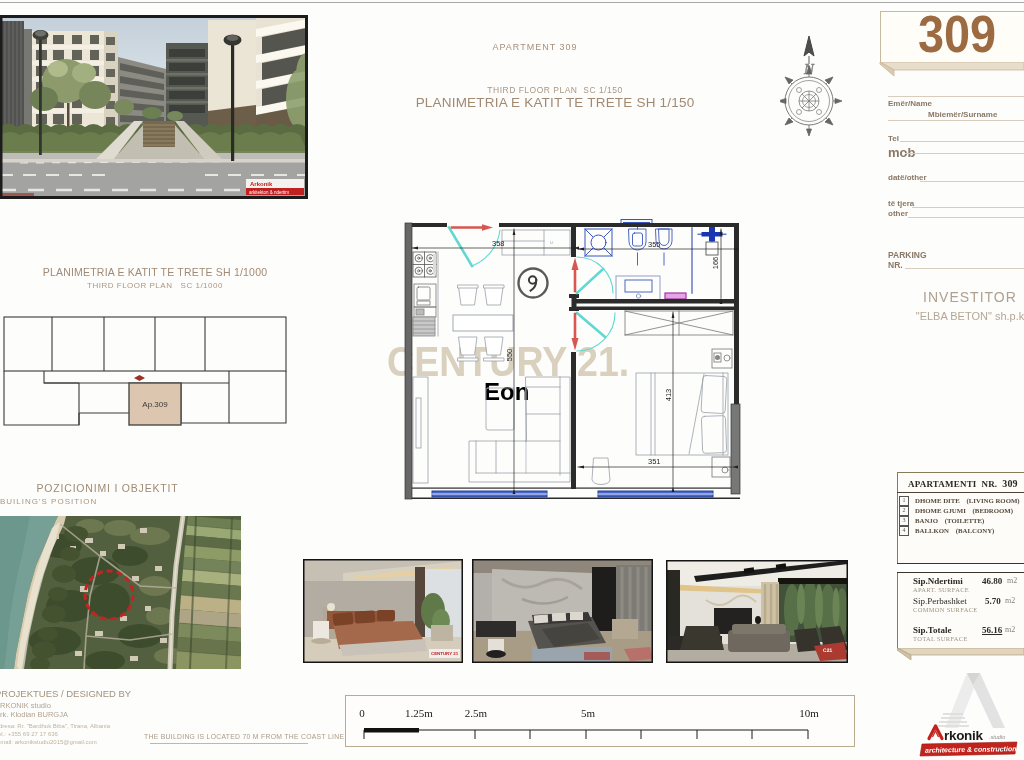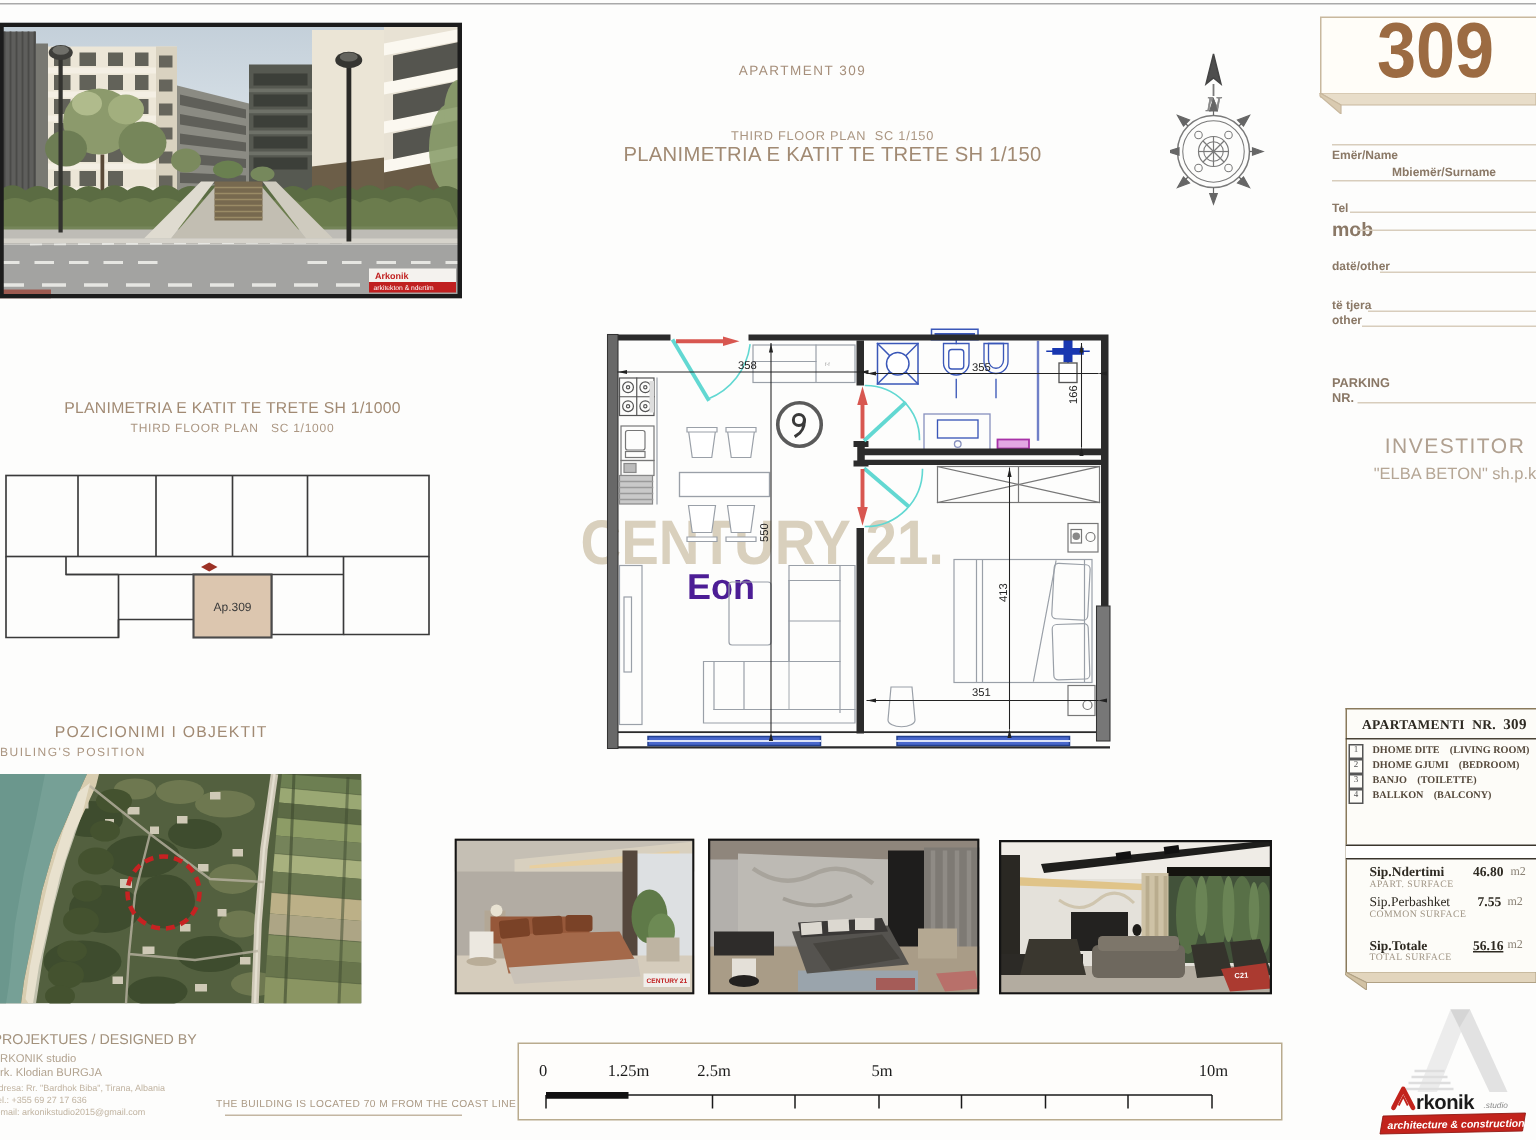--- a/index.html
+++ b/index.html
@@ -236,21 +236,21 @@
 
     <path d="M134,66 l5.5,-3 l5.5,3 l-5.5,3 Z" fill="#9c3226"></path>
   </svg>
 
   <div class="abs" style="left:0px;top:482px;width:215px;text-align:center;color:#a18a73;font-size:10.5px;letter-spacing:0.8px;">POZICIONIMI I OBJEKTIT</div>
 
   <div class="abs" style="left:0px;top:497px;width:215px;text-align:left;color:#ab9682;font-size:8px;letter-spacing:1px;">BUILING'S POSITION</div>
 
   <div class="abs" style="left:387px;top:338px;white-space:nowrap;color:#d9d0bd;font-weight:bold;font-size:42px;letter-spacing:0px;transform:scaleX(0.895);transform-origin:0 0;">CENTURY 21.</div>
 
-  <div class="abs" style="left:458px;top:378px;white-space:nowrap;color:#4c1d95;font-weight:bold;font-size:24px;">Eon</div>
+  <div class="abs" style="left:484px;top:378px;white-space:nowrap;color:#000000;font-weight:bold;font-size:24px;">Eon</div>
 
   <svg class="abs" style="left:0;top:516px;" width="241" height="153" viewBox="0 0 241 153">
     <rect x="0" y="0" width="241" height="153" fill="#53603f"></rect>
 
     <g fill="#3e4c2e">
       <ellipse cx="60" cy="30" rx="22" ry="12"></ellipse>
         <ellipse cx="95" cy="55" rx="25" ry="14"></ellipse>
       <ellipse cx="70" cy="90" rx="24" ry="16"></ellipse>
         <ellipse cx="55" cy="125" rx="26" ry="14"></ellipse>
       <ellipse cx="110" cy="85" rx="20" ry="18"></ellipse>
@@ -490,21 +490,21 @@
     <div style="position:absolute;left:18px;top:45px;font-size:6.8px;font-weight:bold;color:#55493c;white-space:nowrap;">BANJO&nbsp;&nbsp;&nbsp;&nbsp;(TOILETTE)</div>
     <div style="position:absolute;left:18px;top:55px;font-size:6.8px;font-weight:bold;color:#55493c;white-space:nowrap;">BALLKON&nbsp;&nbsp;&nbsp;&nbsp;(BALCONY)</div>
 
     <div style="position:absolute;left:0;top:91px;width:127px;height:8px;background:#ffffff;border-top:1.5px solid #3a352c;border-bottom:1.5px solid #3a352c;"></div>
 
     <div style="position:absolute;left:16px;top:104px;font-size:9px;font-weight:bold;">Sip.Ndertimi</div>
     <div style="position:absolute;left:85px;top:104px;font-size:9px;font-weight:bold;">46.80</div>
     <div style="position:absolute;left:110px;top:104px;font-size:8px;color:#8a8276;">m2</div>
     <div style="position:absolute;left:16px;top:114px;font-size:6.5px;color:#a09585;letter-spacing:0.3px;">APART.&nbsp;SURFACE</div>
     <div style="position:absolute;left:16px;top:124px;font-size:9px;font-weight:normal;">Sip.Perbashket</div>
-    <div style="position:absolute;left:88px;top:124px;font-size:9px;font-weight:bold;">7.55</div>
+    <div style="position:absolute;left:88px;top:124px;font-size:9px;font-weight:bold;">5.70</div>
     <div style="position:absolute;left:108px;top:124px;font-size:8px;color:#8a8276;">m2</div>
     <div style="position:absolute;left:16px;top:134px;font-size:6.5px;color:#a09585;letter-spacing:0.3px;">COMMON SURFACE</div>
     <div style="position:absolute;left:16px;top:153px;font-size:9px;font-weight:bold;">Sip.Totale</div>
     <div style="position:absolute;left:85px;top:153px;font-size:9px;font-weight:bold;text-decoration:underline;">56.16</div>
     <div style="position:absolute;left:108px;top:153px;font-size:8px;color:#8a8276;">m2</div>
     <div style="position:absolute;left:16px;top:163px;font-size:6.5px;color:#a09585;letter-spacing:0.3px;">TOTAL SURFACE</div>
   </div>
 
   <svg class="abs" style="left:780px;top:30px;" width="64" height="110" viewBox="0 0 64 110">
     <g stroke="#7a7a7a" fill="none" stroke-width="1">

